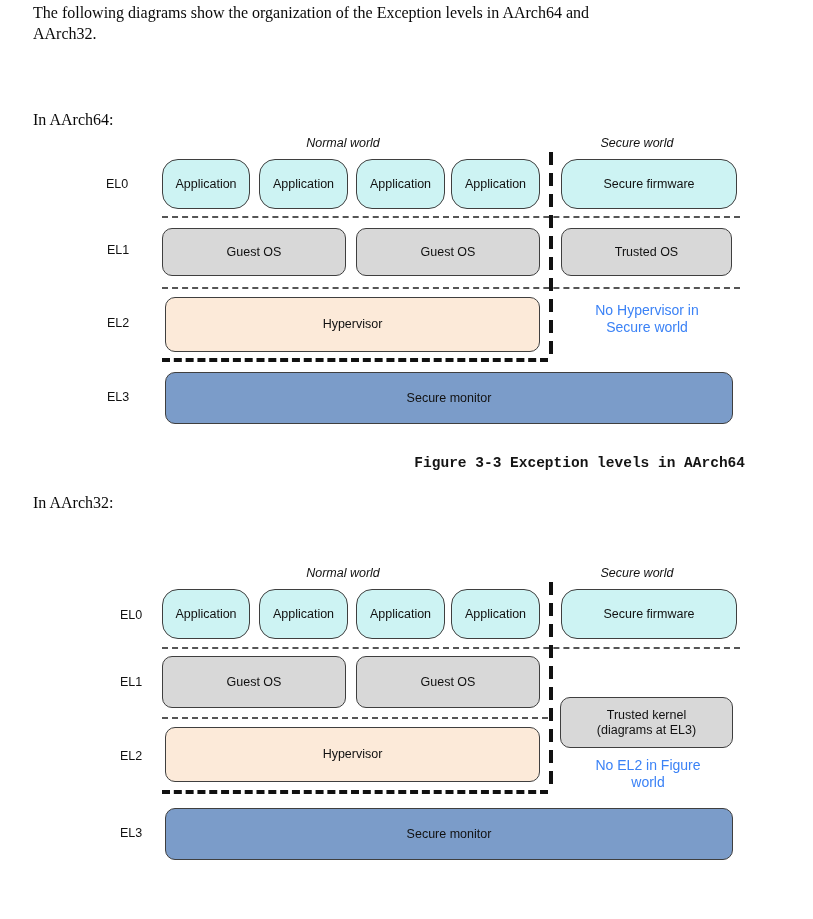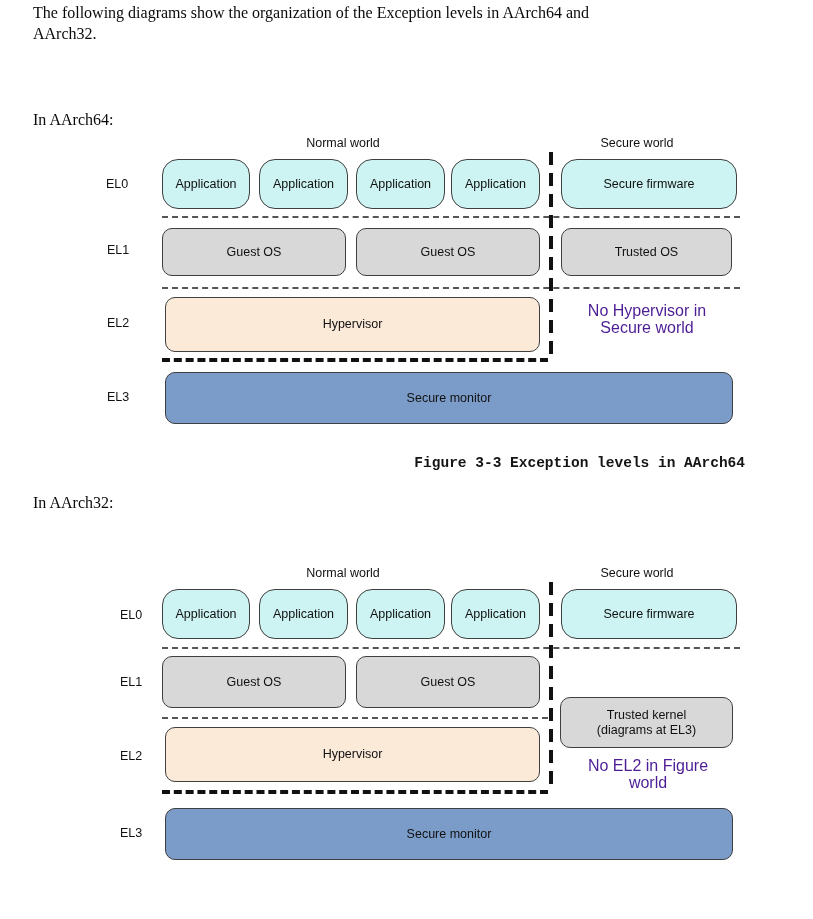--- a/index.html
+++ b/index.html
@@ -7,40 +7,40 @@
   .page {
     position:relative; width:813px; height:885px; background:#fff;
     font-family:"Liberation Serif", serif; color:#000; overflow:hidden;
   }
   .doc-text { position:absolute; font-size:16px; line-height:21px; color:#0a0a0a; }
   .diagram { position:absolute; left:0; top:0; width:813px; }
   .dlabel {
     position:absolute; font-family:"Liberation Sans", sans-serif;
     font-size:12.5px; color:#111; white-space:nowrap;
   }
-  .world-label { transform:translateX(-50%); }
+  .world-label { transform:translateX(-50%);font-style:italic; }
   .box {
     position:absolute; display:flex; align-items:center; justify-content:center;
     font-family:"Liberation Sans", sans-serif; font-size:12.5px; color:#111;
     border:1.6px solid var(--border,#3f3f3f); border-radius:10px; text-align:center;
     line-height:15px;
   }
   .box.app    { background:var(--app,#cdf3f3); border-radius:16px; }
   .box.os     { background:var(--os,#d8d8d8); }
   .box.hyp    { background:var(--hyp,#fcead9); }
   .box.mon    { background:var(--monitor,#7b9cc9); }
   .dash-thin  { position:absolute; height:0; border-top:2px dashed #555; }
   .dash-thick { position:absolute; height:0; border-top:4px dashed #111; }
   .dash-vert  {
     position:absolute; width:4px;
     background:repeating-linear-gradient(to bottom, #111 0 13px, transparent 13px 21px);
   }
   .note {
-    position:absolute; font-family:"Liberation Sans", sans-serif; font-size:16px;
-    color:#4c1d95; text-align:center; transform:translateX(-50%); line-height:17px;
+    position:absolute; font-family:"Liberation Sans", sans-serif; font-size:14px;
+    color:#3b82f6; text-align:center; transform:translateX(-50%); line-height:17px;
     white-space:nowrap;
   }
   .caption {
     position:absolute; font-family:Liberation Mono, monospace; font-weight:bold;
     font-size:14.5px; color:#141414; white-space:nowrap; text-align:right;
   }
   .watermark {
     position:absolute; font-family:"Liberation Sans", sans-serif; font-size:15px;
     color:#d6d6d6; white-space:nowrap;
   }

